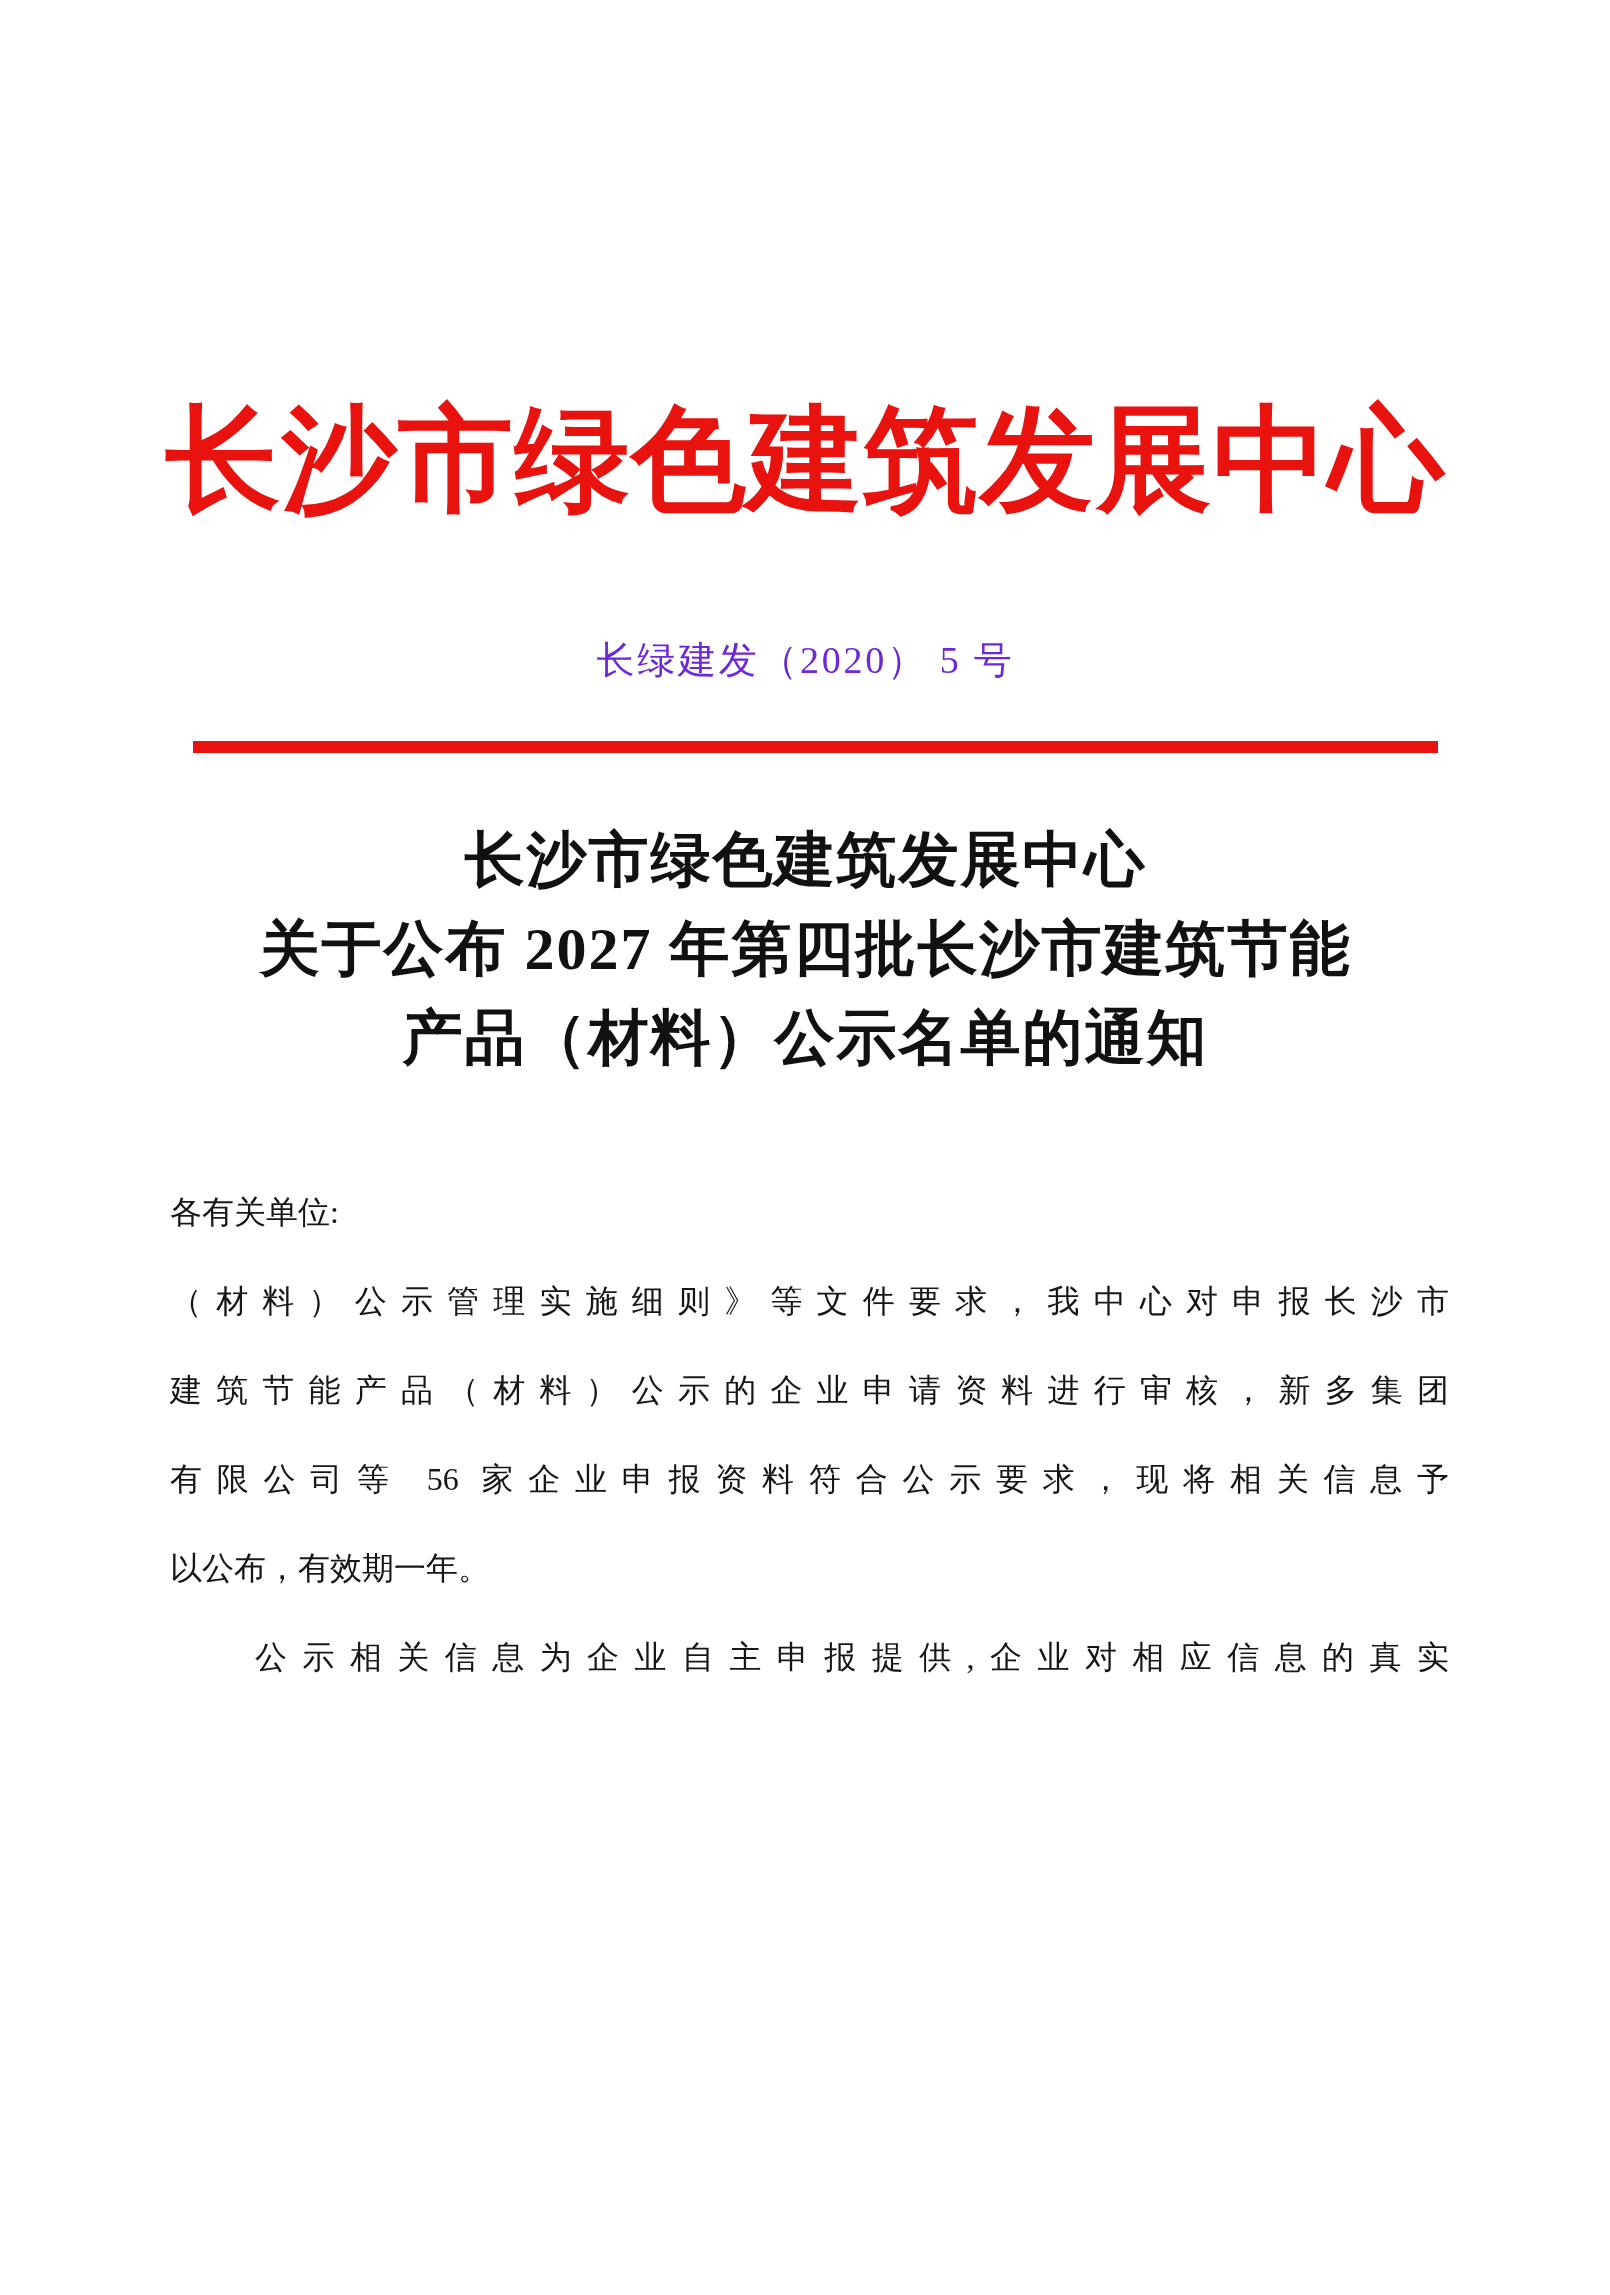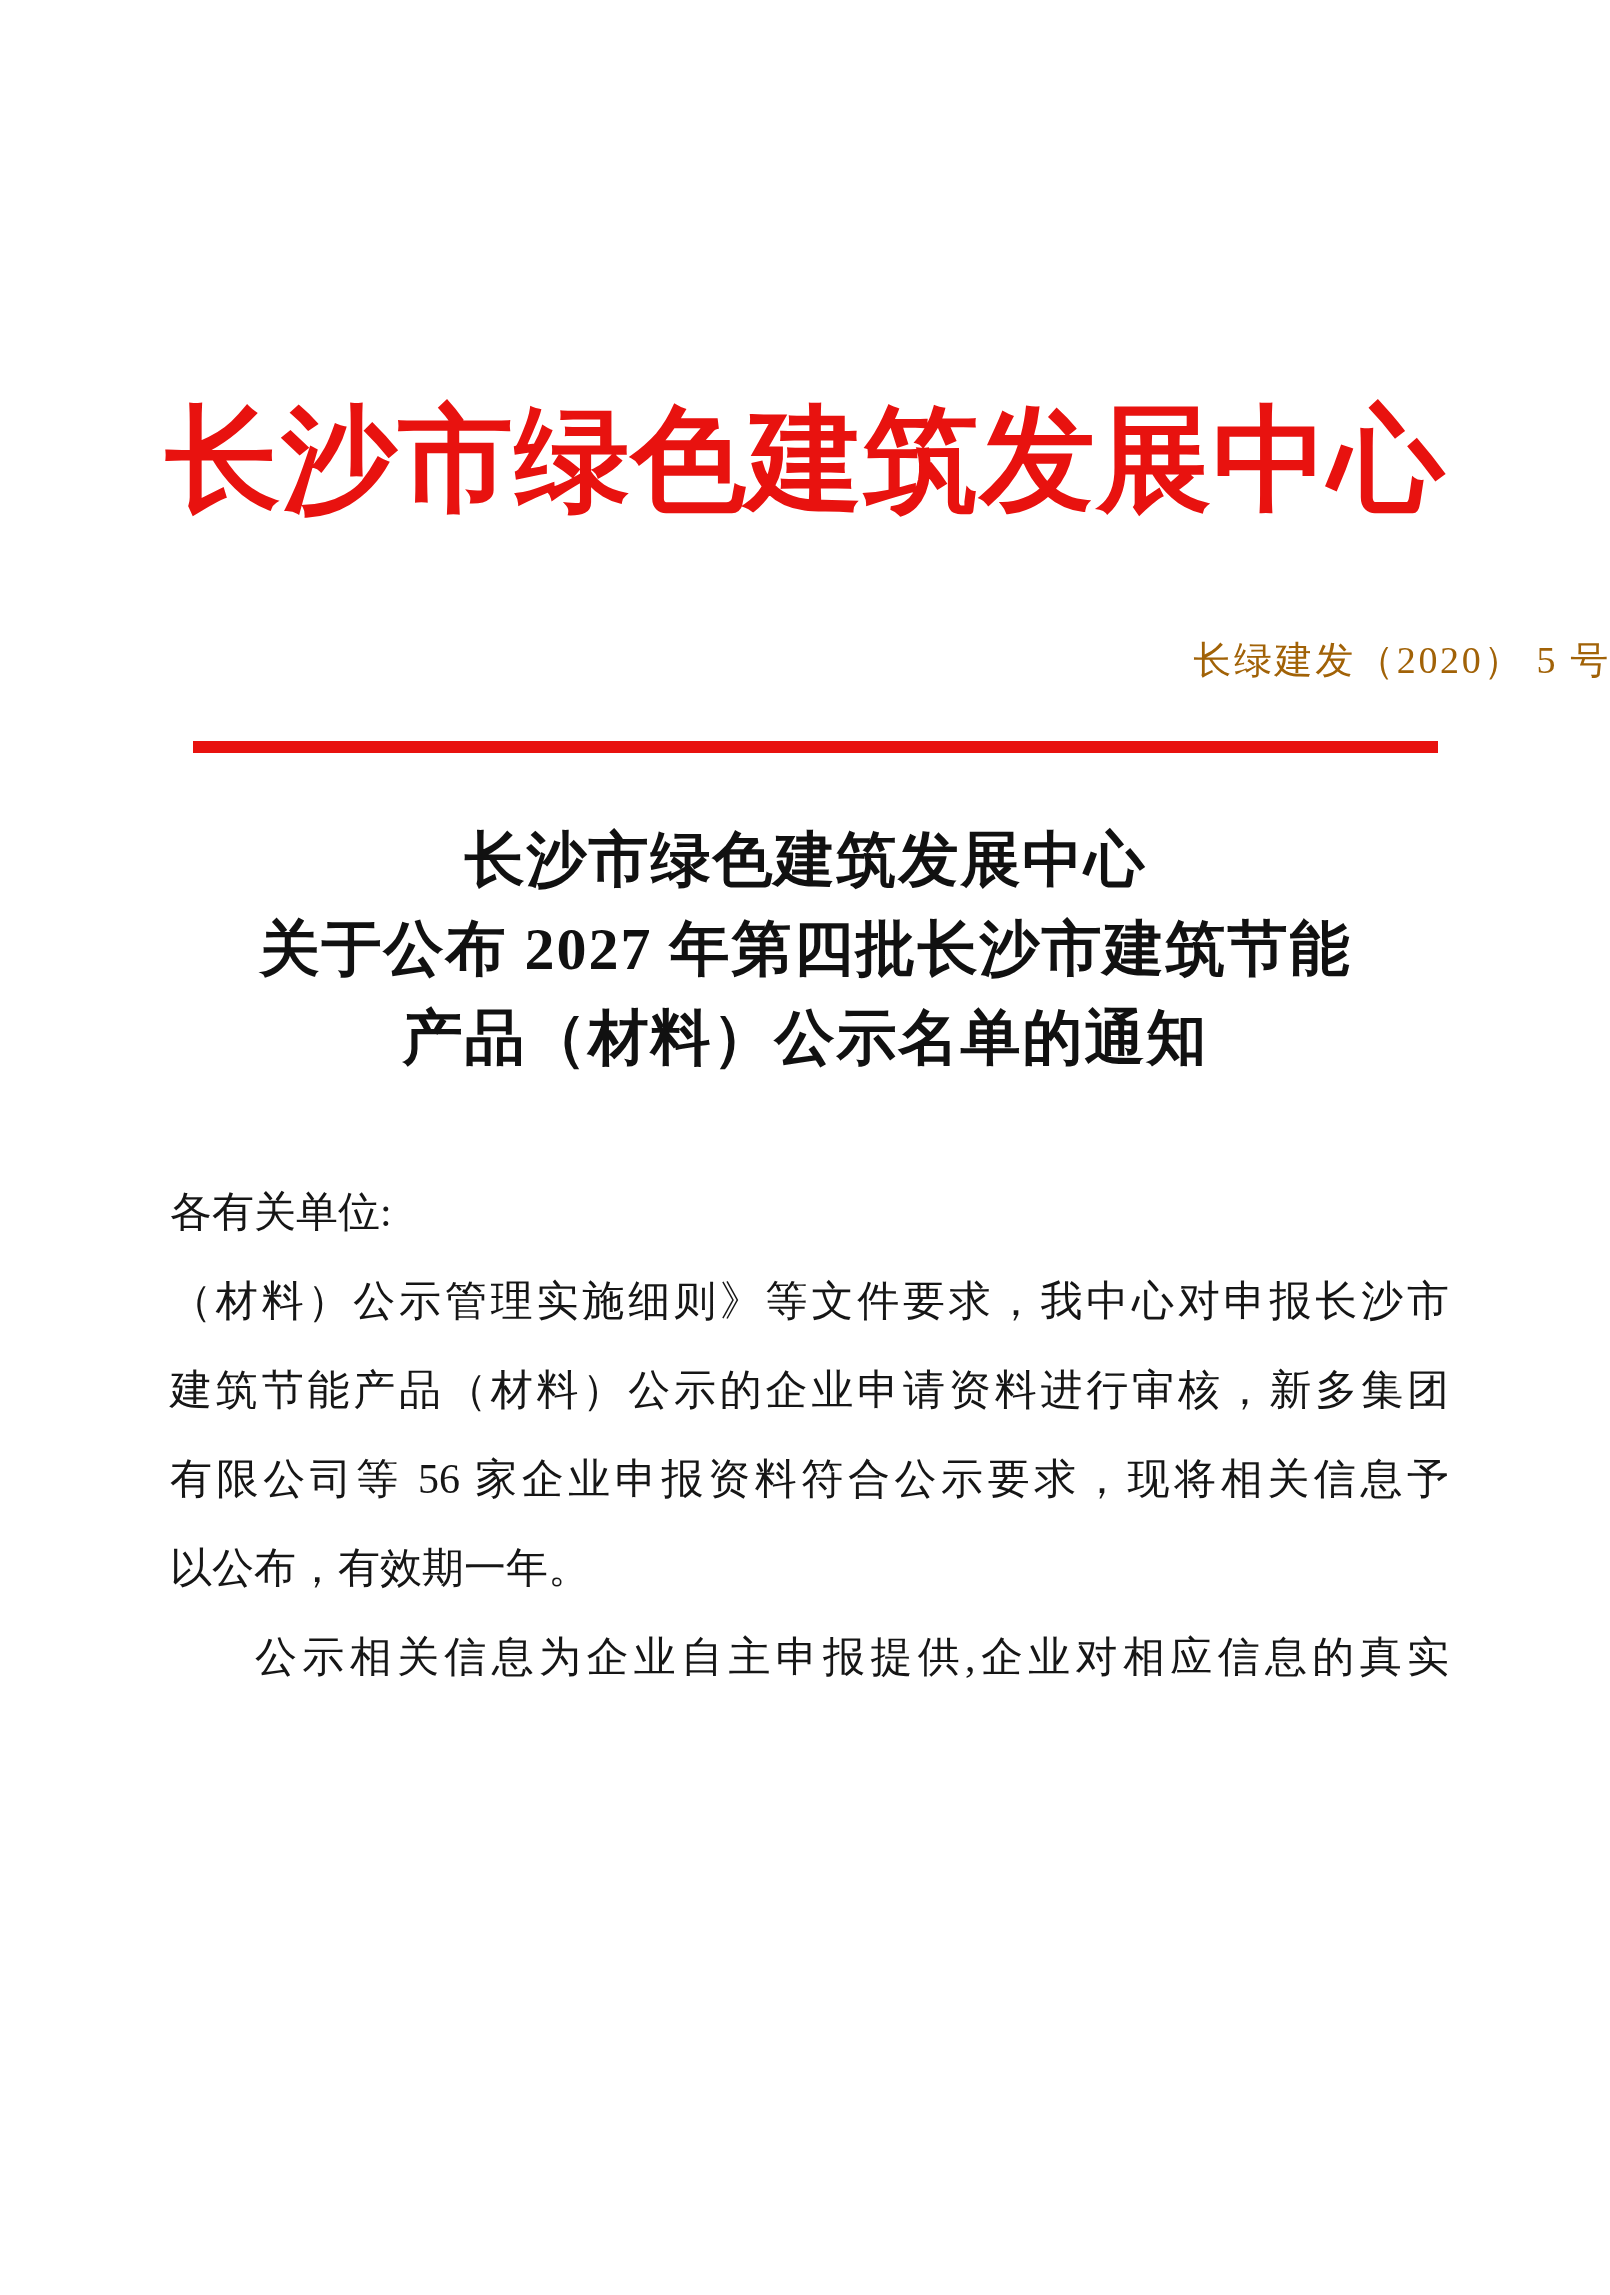--- a/index.html
+++ b/index.html
@@ -31,24 +31,24 @@
     letter-spacing: 1.4px;
     white-space: nowrap;
   }
 
   
   .doc-number {
     position: absolute;
     top: 631px;
     left: 0;
     width: 100%;
-    text-align: right;
+    text-align: center;
     font-size: 38px;
     line-height: 58px;
-    color: #a16207;
+    color: #6d28d9;
     letter-spacing: 2.7px;
     white-space: nowrap;
   }
 
   
   .red-rule {
     position: absolute;
     top: 741px;
     left: 193px;
     width: 1245px;
@@ -72,21 +72,21 @@
   .doc-title .title-line {
     white-space: nowrap;
   }
 
   
   .body-text {
     position: absolute;
     top: 1168px;
     left: 170px;
     width: 1279px;
-    font-size: 42px;
+    font-size: 32px;
     line-height: 89px;
     color: #161616;
   }
   .body-line {
     height: 89px;
     white-space: nowrap;
   }
   .body-line.fill {
     text-align: justify;
     text-align-last: justify;

